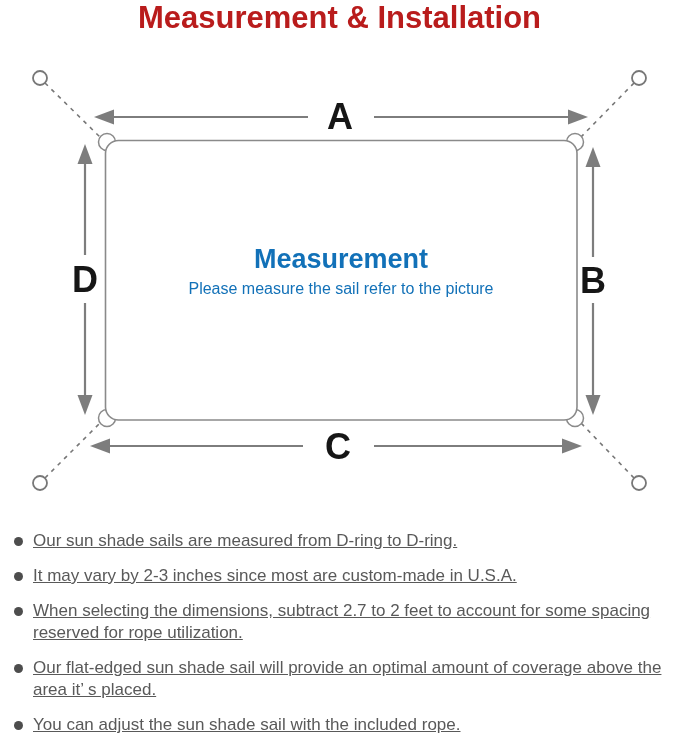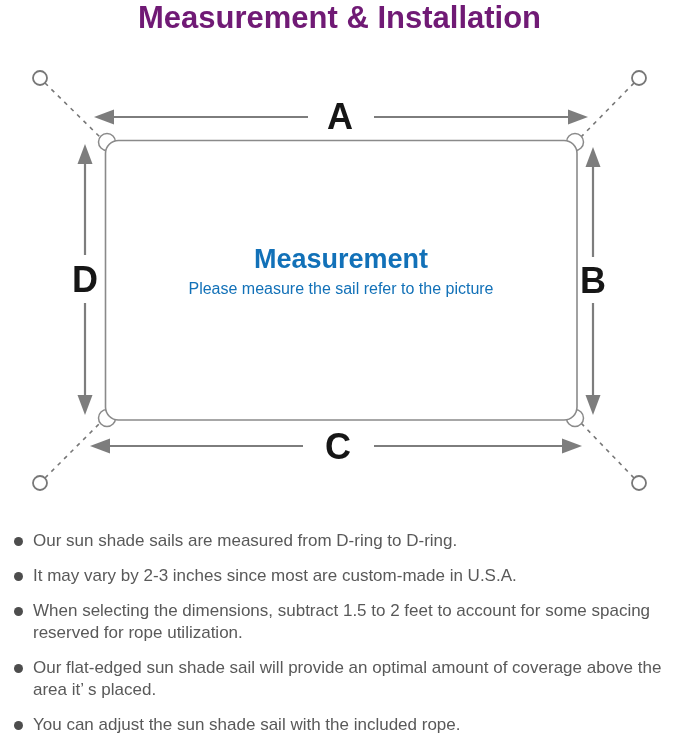--- a/index.html
+++ b/index.html
@@ -18,21 +18,21 @@
   .page-title {
     position: absolute;
     top: 0px;
     left: 0;
     width: 100%;
     margin: 0;
     text-align: center;
     font-size: 31px;
     font-weight: bold;
     letter-spacing: 0px;
-    color: #701a75;
+    color: #b91c1c;
   }
   .diagram {
     position: absolute;
     top: 55px;
     left: 0;
     width: 679px;
     height: 455px;
   }
   .bullet-list {
     position: absolute;
@@ -53,20 +53,21 @@
     height: 9px;
     border-radius: 50%;
     background: #4d4d4d;
     margin: 7px 10px 0 2px;
   }
   .bullet-text {
     font-size: 17px;
     line-height: 22px;
     color: #595959;
     max-width: 648px;
+    text-decoration: underline;
   }
   svg text { user-select: none; }
 </style>
 </head>
 <body>
 
 <div class="page">
 
   <h1 class="page-title">Measurement &amp; Installation</h1>
 
@@ -133,21 +134,21 @@
     <div class="bullet-item">
       <span class="bullet-dot"></span>
       <span class="bullet-text">Our sun shade sails are measured from D-ring to D-ring.</span>
     </div>
     <div class="bullet-item">
       <span class="bullet-dot"></span>
       <span class="bullet-text">It may vary by 2-3 inches since most are custom-made in U.S.A.</span>
     </div>
     <div class="bullet-item">
       <span class="bullet-dot"></span>
-      <span class="bullet-text">When selecting the dimensions, subtract 1.5 to 2 feet to account for some spacing reserved for rope utilization.</span>
+      <span class="bullet-text">When selecting the dimensions, subtract 2.7 to 2 feet to account for some spacing reserved for rope utilization.</span>
     </div>
     <div class="bullet-item">
       <span class="bullet-dot"></span>
       <span class="bullet-text">Our flat-edged sun shade sail will provide an optimal amount of coverage above the area it’ s placed.</span>
     </div>
     <div class="bullet-item">
       <span class="bullet-dot"></span>
       <span class="bullet-text">You can adjust the sun shade sail with the included rope.</span>
     </div>
   </div>

